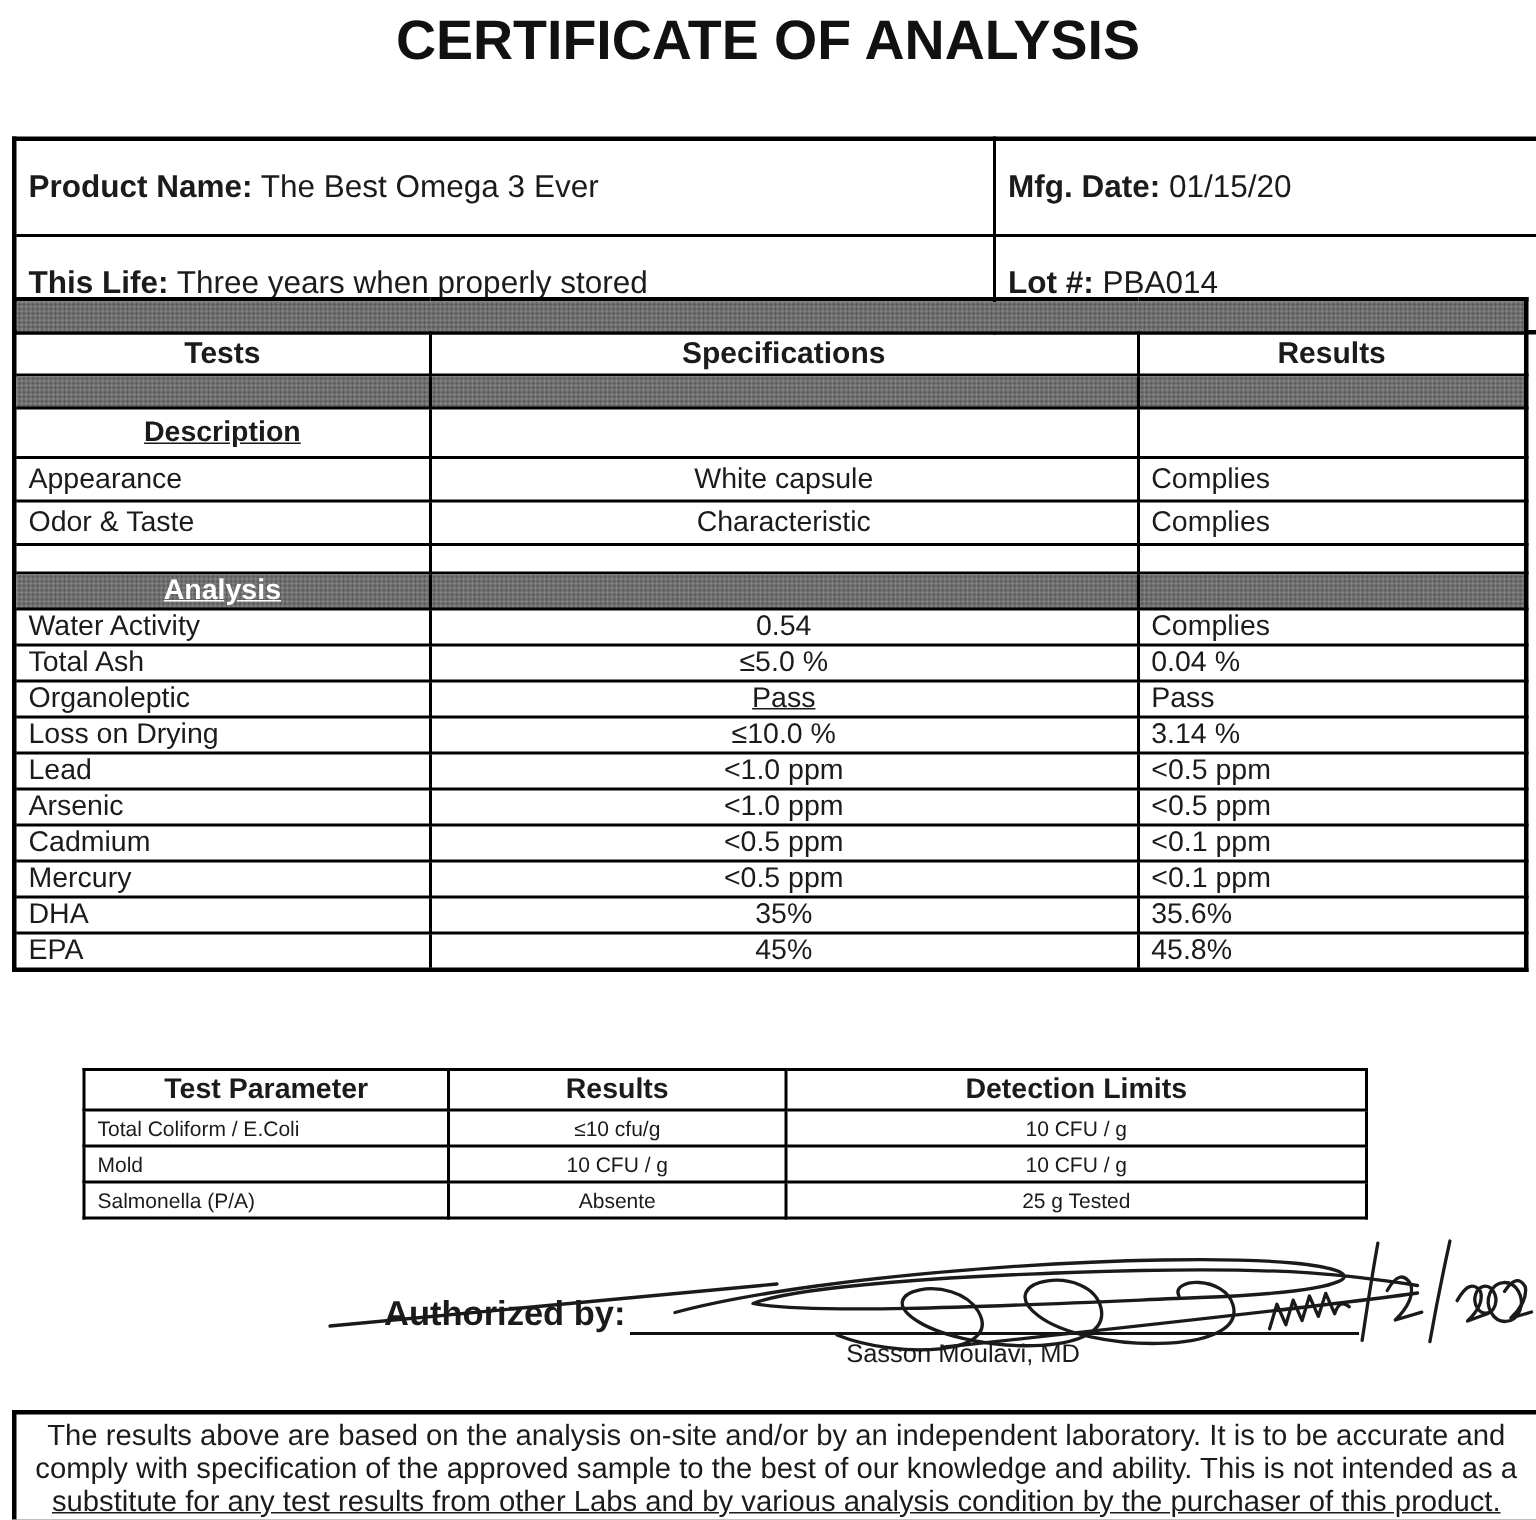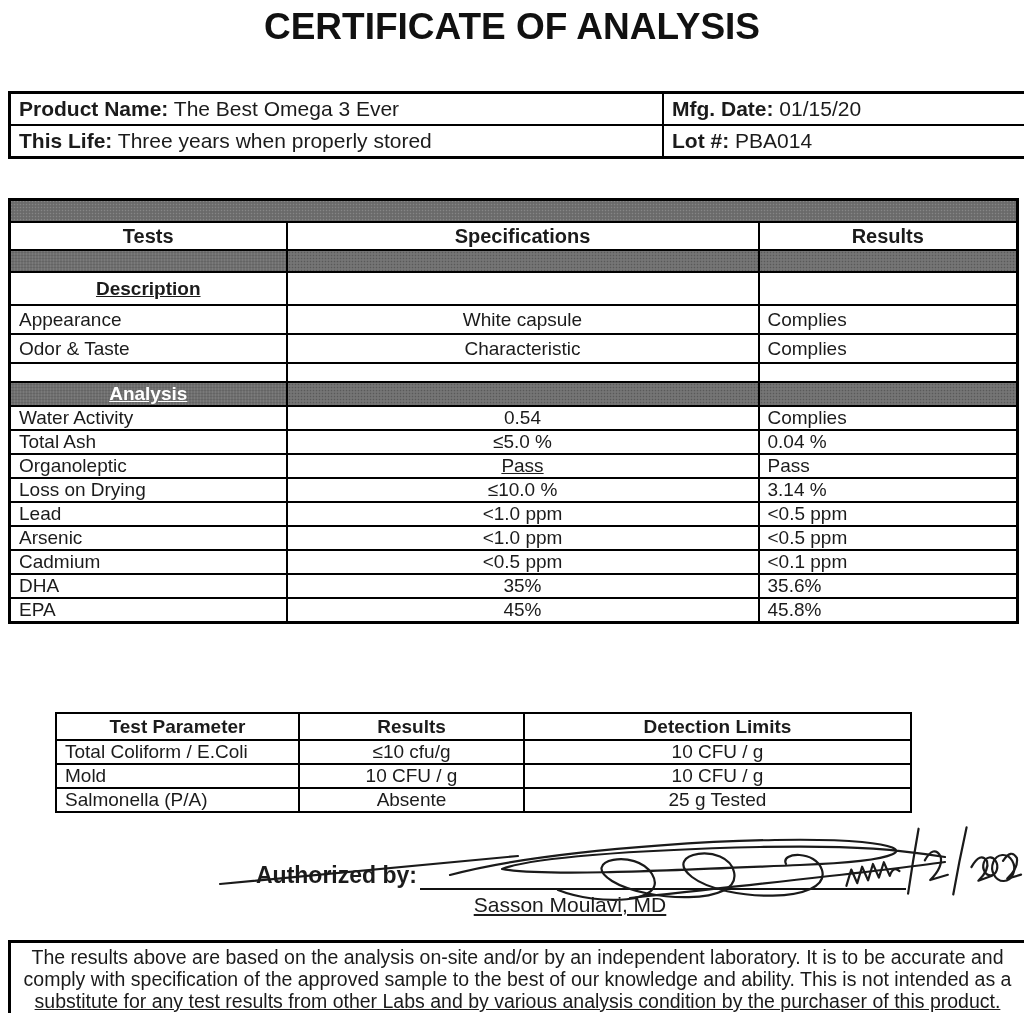--- a/index.html
+++ b/index.html
@@ -6,21 +6,21 @@
   body{width:1024px;height:1013px;position:relative;font-family:"Liberation Sans",sans-serif;color:#1b1b1b;overflow:hidden;}
   .page{position:absolute;inset:0;}
 
   .title{position:absolute;top:6px;left:0;width:100%;text-align:center;font-size:37px;font-weight:800;letter-spacing:0px;color:#111;}
 
   table{border-collapse:collapse;table-layout:fixed;}
   td,th{overflow:hidden;white-space:nowrap;}
 
   
   .info-table{position:absolute;left:8px;top:91px;width:1005px;border:3px solid #000;}
-  .info-table td{border:2px solid #000;height:30px;font-size:21px;padding:0 8px;vertical-align:middle;}
+  .info-table td{border:2px solid #000;height:30px;font-size:21px;padding:16px 8px;vertical-align:middle;}
   .info-table .lbl{font-weight:bold;}
   .c-left{width:635px;} .c-right{width:358px;}
 
   
   .main-table{position:absolute;left:8px;top:198px;width:1008px;border:3px solid #000;}
   .main-table td,.main-table th{border:2px solid #000;font-size:19px;vertical-align:middle;padding:0 8px;}
   .main-table th{font-size:20px;font-weight:bold;text-align:center;height:26px;}
   tr.band td{height:20px;}
   tr.hdr th{height:26px;}
   tr.sect td{height:31px;}
@@ -30,29 +30,29 @@
   tr.asect td{height:21px;}
   .band-bg{background-color:#6f6f6f;background-image:radial-gradient(#595959 30%,transparent 32%),radial-gradient(#868686 30%,transparent 32%);background-size:3px 3px;background-position:0 0,1.5px 1.5px;}
   .col-test{width:277px;} .col-spec{width:472px;} .col-res{width:259px;}
   .t-left{text-align:left;} .t-center{text-align:center;}
   .sect-label{font-weight:bold;text-decoration:underline;text-align:center;font-size:20px;}
   .asect-label{font-weight:bold;text-decoration:underline;text-align:center;color:#ffffff;font-size:19px;}
   .u{text-decoration:underline;}
 
   
   .micro-table{position:absolute;left:55px;top:688px;width:855px;border:2px solid #000;margin-top:24px;}
-  .micro-table td,.micro-table th{border:2px solid #000;font-size:19px;vertical-align:middle;padding:0 8px;}
+  .micro-table td,.micro-table th{border:2px solid #000;font-size:14px;vertical-align:middle;padding:0 8px;}
   .micro-table th{font-weight:bold;text-align:center;height:25px;font-size:19px;}
   .micro-table td{height:22px;}
   .m-c1{width:243px;} .m-c2{width:225px;} .m-c3{width:387px;}
 
   
   .auth-label{position:absolute;left:256px;top:862px;font-size:23px;font-weight:bold;}
   .sig-line{position:absolute;left:420px;top:888px;width:486px;border-bottom:2px solid #111;}
-  .sig-name{position:absolute;left:420px;top:893px;width:300px;text-align:center;font-size:21px;text-decoration:underline;}
+  .sig-name{position:absolute;left:420px;top:893px;width:300px;text-align:right;font-size:17px;}
   .sig-svg{position:absolute;left:200px;top:818px;width:824px;height:118px;}
 
   
   .footer-box{position:absolute;left:8px;top:940px;width:1001px;border:3px solid #000;text-align:center;font-size:19.5px;line-height:22px;padding:3px 6px 1px 6px;}
 </style>
 </head>
 <body>
 
 <div class="page">
 
@@ -141,20 +141,25 @@
           <td class="t-center">&lt;1.0 ppm</td>
           <td class="t-left">&lt;0.5 ppm</td>
         </tr>
         <tr class="row">
           <td class="t-left">Arsenic</td>
           <td class="t-center">&lt;1.0 ppm</td>
           <td class="t-left">&lt;0.5 ppm</td>
         </tr>
         <tr class="row">
           <td class="t-left">Cadmium</td>
+          <td class="t-center">&lt;0.5 ppm</td>
+          <td class="t-left">&lt;0.1 ppm</td>
+        </tr>
+        <tr class="row">
+          <td class="t-left">Mercury</td>
           <td class="t-center">&lt;0.5 ppm</td>
           <td class="t-left">&lt;0.1 ppm</td>
         </tr>
         <tr class="row">
           <td class="t-left">DHA</td>
           <td class="t-center">35%</td>
           <td class="t-left">35.6%</td>
         </tr>
         <tr class="row">
           <td class="t-left">EPA</td>

